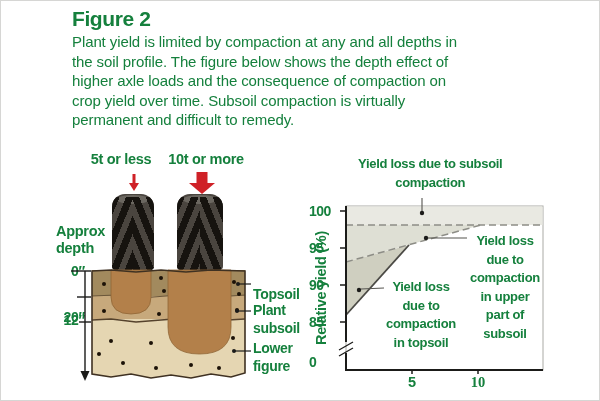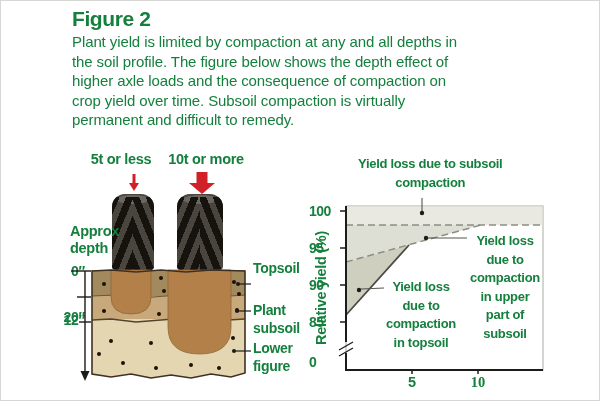--- a/index.html
+++ b/index.html
@@ -30,25 +30,25 @@
   #arrow-large{left:188px;top:31px;width:26px;height:22px;}
   #arrow-large .shaft{width:11px;height:11px;}
   #arrow-large .head{top:11px;border-left:13px solid transparent;border-right:13px solid transparent;border-top:11px solid #cf2127;}
   .tire{position:absolute;background:#4a453f;border-radius:13px 13px 4px 4px;overflow:hidden;}
   #tire-left{left:111px;top:53px;width:42px;height:76px;}
   #tire-right{left:176px;top:53px;width:46px;height:76px;}
   .tire .cap{position:absolute;top:1px;left:12%;width:76%;height:9px;background:#6b6760;border-radius:50%;}
   .tire .tread{position:absolute;top:3px;bottom:0;width:48%;}
   .tire .tread.l{left:1%;background:repeating-linear-gradient(112deg,#16130f 0 7px,rgba(0,0,0,0) 7px 13px);}
   .tire .tread.r{right:1%;background:repeating-linear-gradient(68deg,#16130f 0 7px,rgba(0,0,0,0) 7px 13px);}
-  .depth-title{position:absolute;left:69px;top:82px;font-size:14.5px;font-weight:700;line-height:17px;letter-spacing:-0.3px;}
+  .depth-title{position:absolute;left:55px;top:82px;font-size:14.5px;font-weight:700;line-height:17px;letter-spacing:-0.3px;}
   .depth-tick{position:absolute;width:32px;left:52px;text-align:right;font-size:14px;font-weight:700;letter-spacing:-0.3px;}
   #dt0{top:122px;} #dt12{top:147px;margin-top:24px;} #dt20{top:168px;}
   .layer-label{position:absolute;left:252px;font-size:14px;font-weight:700;line-height:18px;letter-spacing:-0.3px;}
-  #ll-top{top:118px;} #ll-upper{top:160px;} #ll-lower{top:198px;}
+  #ll-top{top:144px;} #ll-upper{top:160px;} #ll-lower{top:198px;}
   #soil-svg{position:absolute;left:90px;top:128px;}
   #left-lines{position:absolute;left:0;top:0;}
   
   #chart-svg{position:absolute;left:0;top:0;}
   .ylab{position:absolute;left:-62px;top:139px;width:164px;text-align:center;
         font-size:14.5px;font-weight:700;letter-spacing:-0.3px;transform:rotate(-90deg);}
   .ytick{position:absolute;width:32px;left:8px;text-align:left;font-size:14px;font-weight:700;letter-spacing:-0.5px;}
   #yt100{top:62px;} #yt95{top:99px;} #yt90{top:136px;} #yt85{top:173px;} #yt0{top:213px;}
   .xtick{position:absolute;width:24px;text-align:center;font-size:14.5px;font-weight:700;top:233px;}
   #xt5{left:99px;} #xt10{left:165px;font-family:Liberation Serif, serif;}

